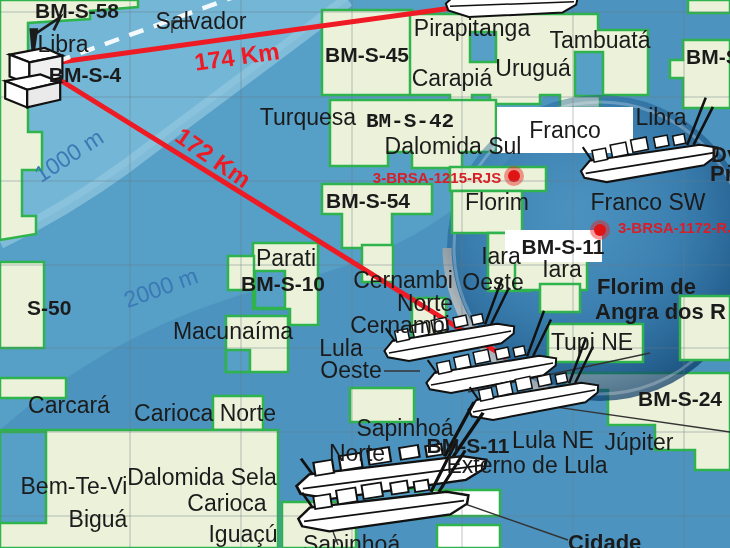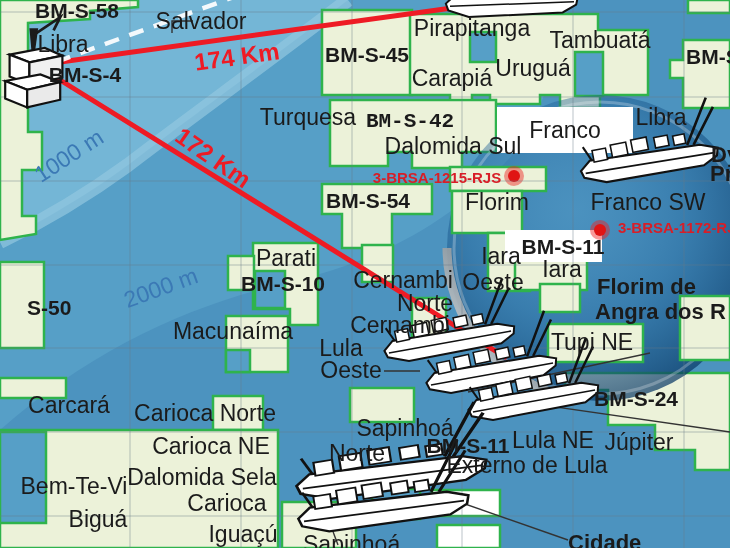--- a/index.html
+++ b/index.html
@@ -181,36 +181,35 @@
       <div class="lbl l t-vessel" style="left: 710px; top: 174px;">Pr</div>
       <div class="lbl c t-field" style="left: 648px; top: 202px;">Franco SW</div>
       <div class="lbl l t-well" style="left: 618px; top: 227px;">3-BRSA-1172-RJ</div>
       <div class="lbl c t-block" style="left: 563px; top: 246px;">BM-S-11</div>
       <div class="lbl c t-field" style="left: 501px; top: 256px;">Iara</div>
       <div class="lbl c t-field" style="left: 493px; top: 282px;">Oeste</div>
       <div class="lbl c t-field" style="left: 562px; top: 269px;">Iara</div>
       <div class="lbl l t-vessel" style="left: 597px; top: 287px;">Florim de</div>
       <div class="lbl l t-vessel" style="left: 595px; top: 312px;">Angra dos R</div>
       <div class="lbl c t-field" style="left: 592px; top: 342px;">Tupi NE</div>
-      <div class="lbl c t-block" style="left: 636px; top: 398px;">BM-S-24</div>
+      <div class="lbl c t-block" style="left: 680px; top: 398px;">BM-S-24</div>
       <div class="lbl c t-field" style="left: 553px; top: 440px;">Lula NE</div>
       <div class="lbl c t-field" style="left: 639px; top: 442px;">Júpiter</div>
       <div class="lbl c t-field" style="left: 527px; top: 465px;">Externo de Lula</div>
       <div class="lbl l t-block" style="left: 2px; top: 307px; padding-left: 25px;">S-50</div>
       <div class="lbl c t-field" style="left: 286px; top: 258px;">Parati</div>
       <div class="lbl c t-block" style="left: 283px; top: 283px;">BM-S-10</div>
       <div class="lbl c t-field" style="left: 233px; top: 331px;">Macunaíma</div>
       <div class="lbl c t-field" style="left: 403px; top: 280px;">Cernambi</div>
       <div class="lbl c t-field" style="left: 425px; top: 303px;">Norte</div>
       <div class="lbl c t-field" style="left: 400px; top: 325px;">Cernambi</div>
       <div class="lbl c t-field" style="left: 341px; top: 348px;">Lula</div>
       <div class="lbl c t-field" style="left: 351px; top: 370px;">Oeste</div>
       <div class="lbl c t-field" style="left: 69px; top: 405px;">Carcará</div>
       <div class="lbl c t-field" style="left: 205px; top: 413px;">Carioca Norte</div>
-      <div class="lbl c t-field" style="left: 211px; top: 446px;">Carioca NE</div>
       <div class="lbl c t-field" style="left: 202px; top: 477px;">Dalomida Sela</div>
       <div class="lbl c t-field" style="left: 227px; top: 503px;">Carioca</div>
       <div class="lbl c t-field" style="left: 74px; top: 486px;">Bem-Te-Vi</div>
       <div class="lbl c t-field" style="left: 98px; top: 519px;">Biguá</div>
       <div class="lbl c t-field" style="left: 243px; top: 534px;">Iguaçú</div>
       <div class="lbl c t-field" style="left: 405px; top: 428px;">Sapinhoá</div>
       <div class="lbl c t-field" style="left: 357px; top: 453px;">Norte</div>
       <div class="lbl c t-block" style="left: 468px; top: 445px;">BM-S-11</div>
       <div class="lbl l t-vessel" style="left: 568px; top: 543px;">Cidade</div>
       <div class="lbl l t-field" style="left: 303px; top: 544px;">Sapinhoá</div>

